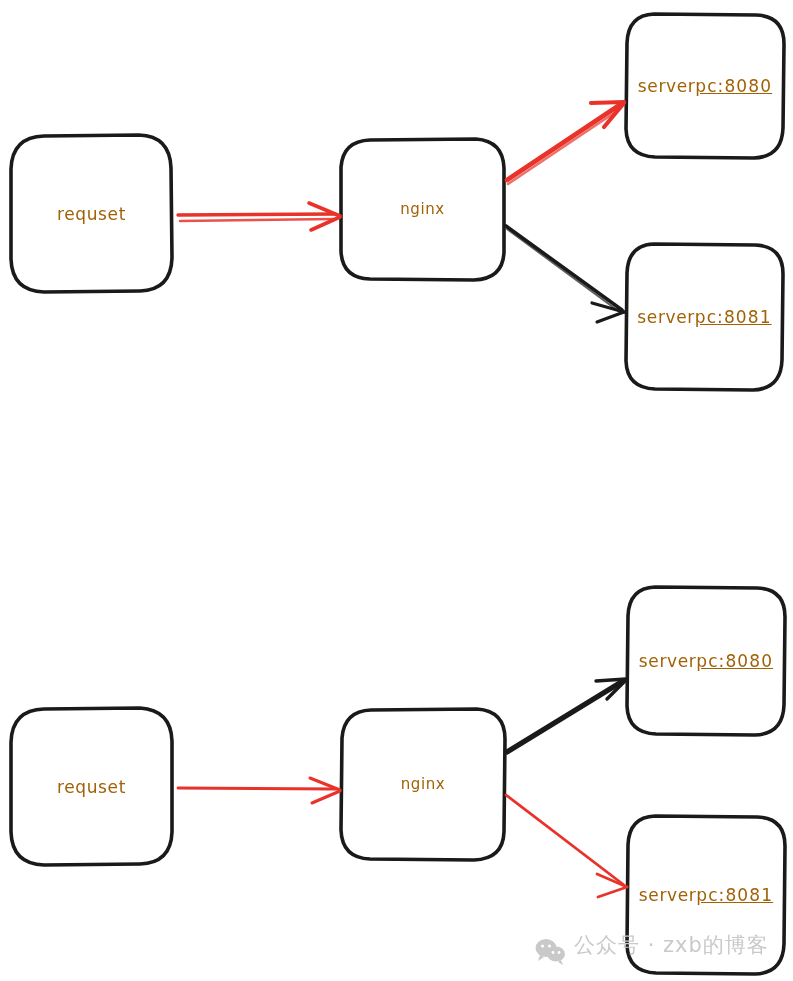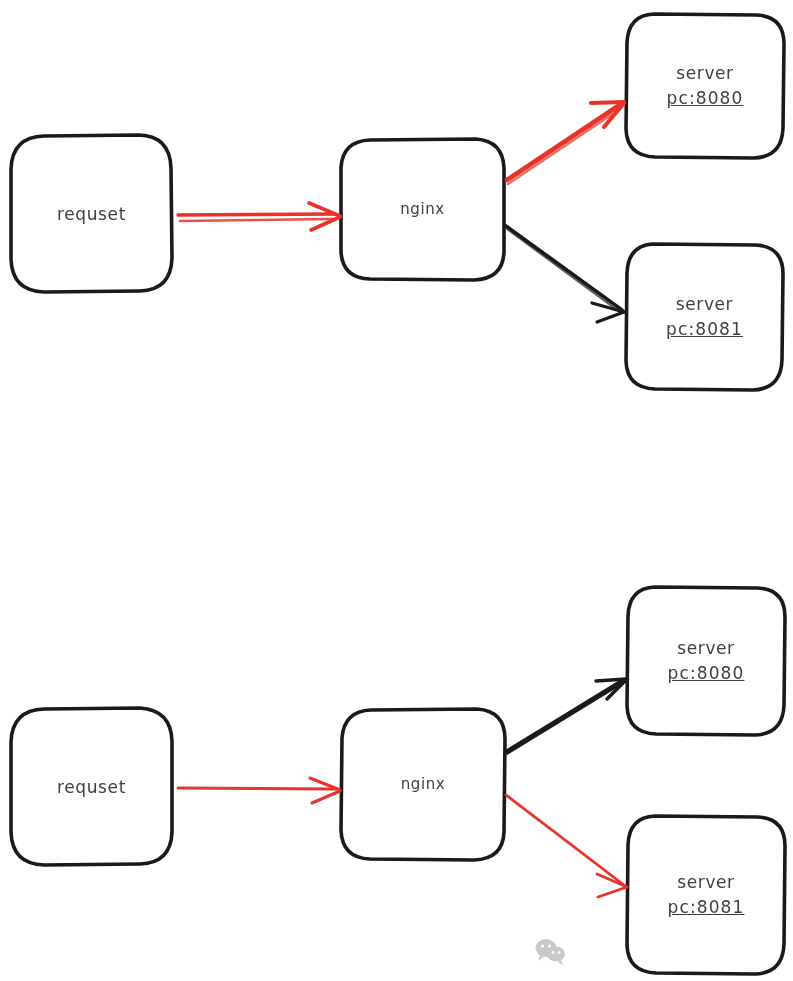--- a/index.html
+++ b/index.html
@@ -20,25 +20,25 @@
   .diagram-svg {
     position: absolute;
     left: 0;
     top: 0;
     width: 793px;
     height: 981px;
   }
   .node-label {
     position: absolute;
     display: flex;
-    flex-direction: column;
+    flex-direction: row;
     align-items: center;
     justify-content: center;
     text-align: center;
-    color: #404040;
+    color: #a16207;
     font-family: "DejaVu Sans", sans-serif;
     font-size: 17px;
     letter-spacing: 0.6px;
     line-height: 1.45;
     pointer-events: none;
     white-space: nowrap;
   }
   .node-label .ln2 {
     letter-spacing: 1.1px;
     text-decoration: underline;
@@ -168,14 +168,18 @@
   <div class="node-label" style="left:627px; top:587px; width:158px; height:148px;">
     <span class="ln1">server</span>
     <span class="ln2">pc:8080</span>
   </div>
 
   <div class="node-label" style="left:627px; top:816px; width:158px; height:158px;">
     <span class="ln1">server</span>
     <span class="ln2">pc:8081</span>
   </div>
 
+  <div class="watermark">
+    <span style="display:inline-block;width:34px;height:30px;"></span>
+    <span class="wm-text">公众号 · zxb的博客</span>
+  </div>
 
 </div>
 
 </body></html>

